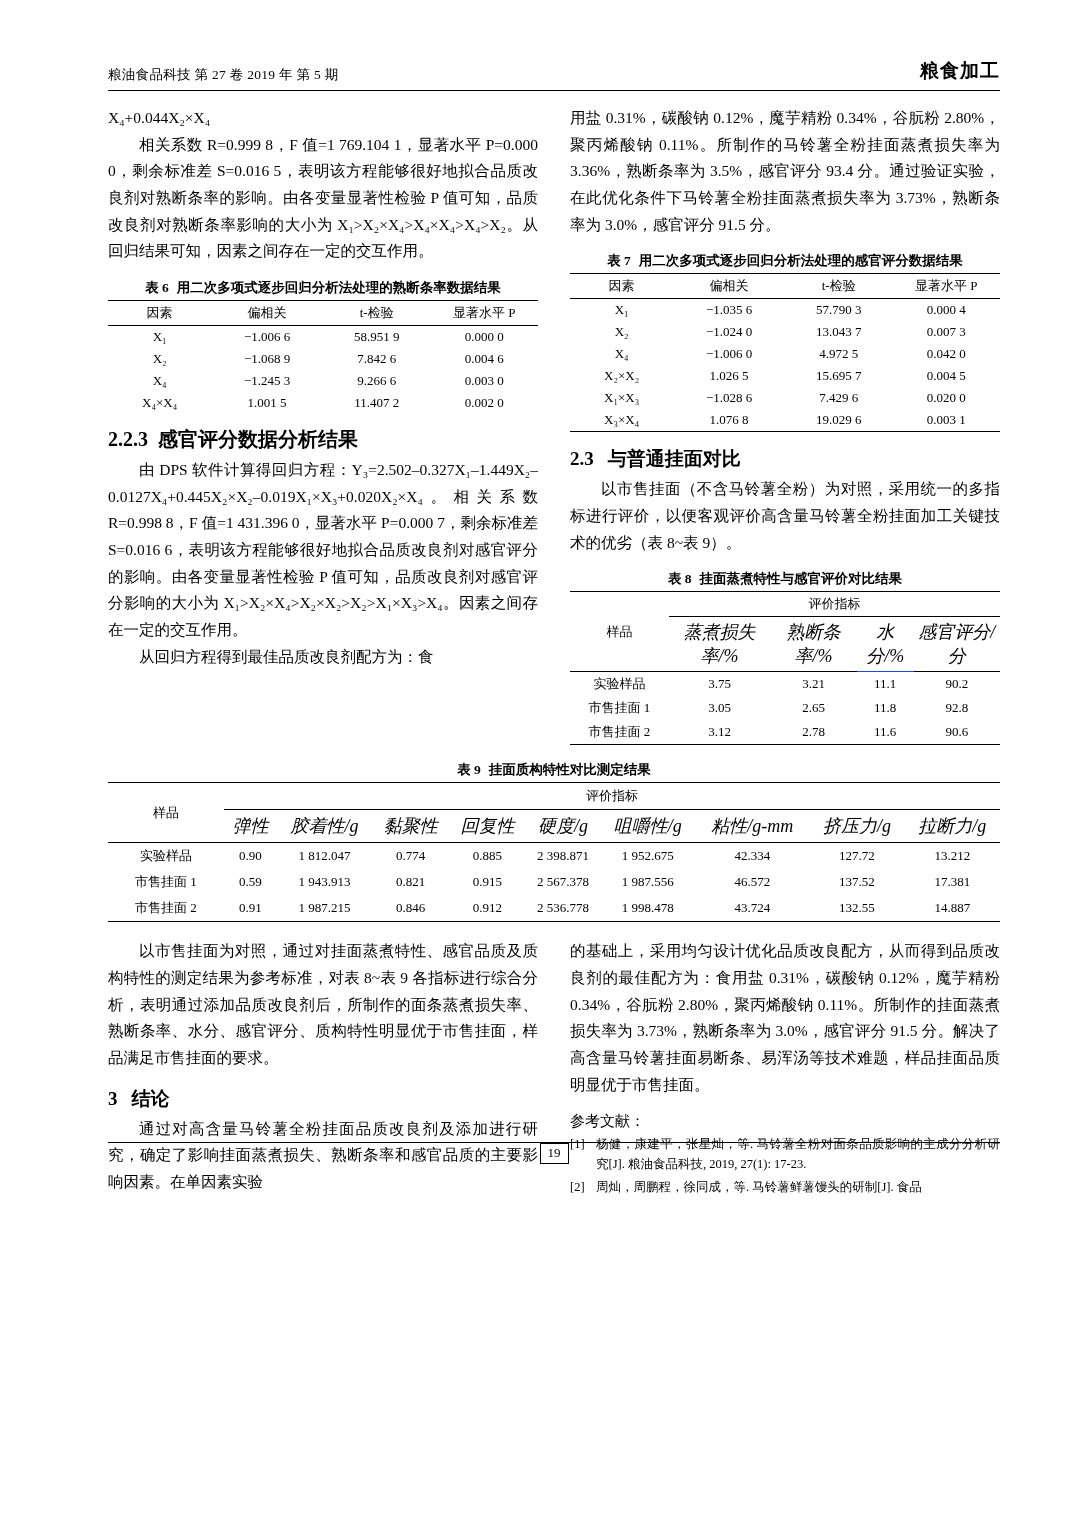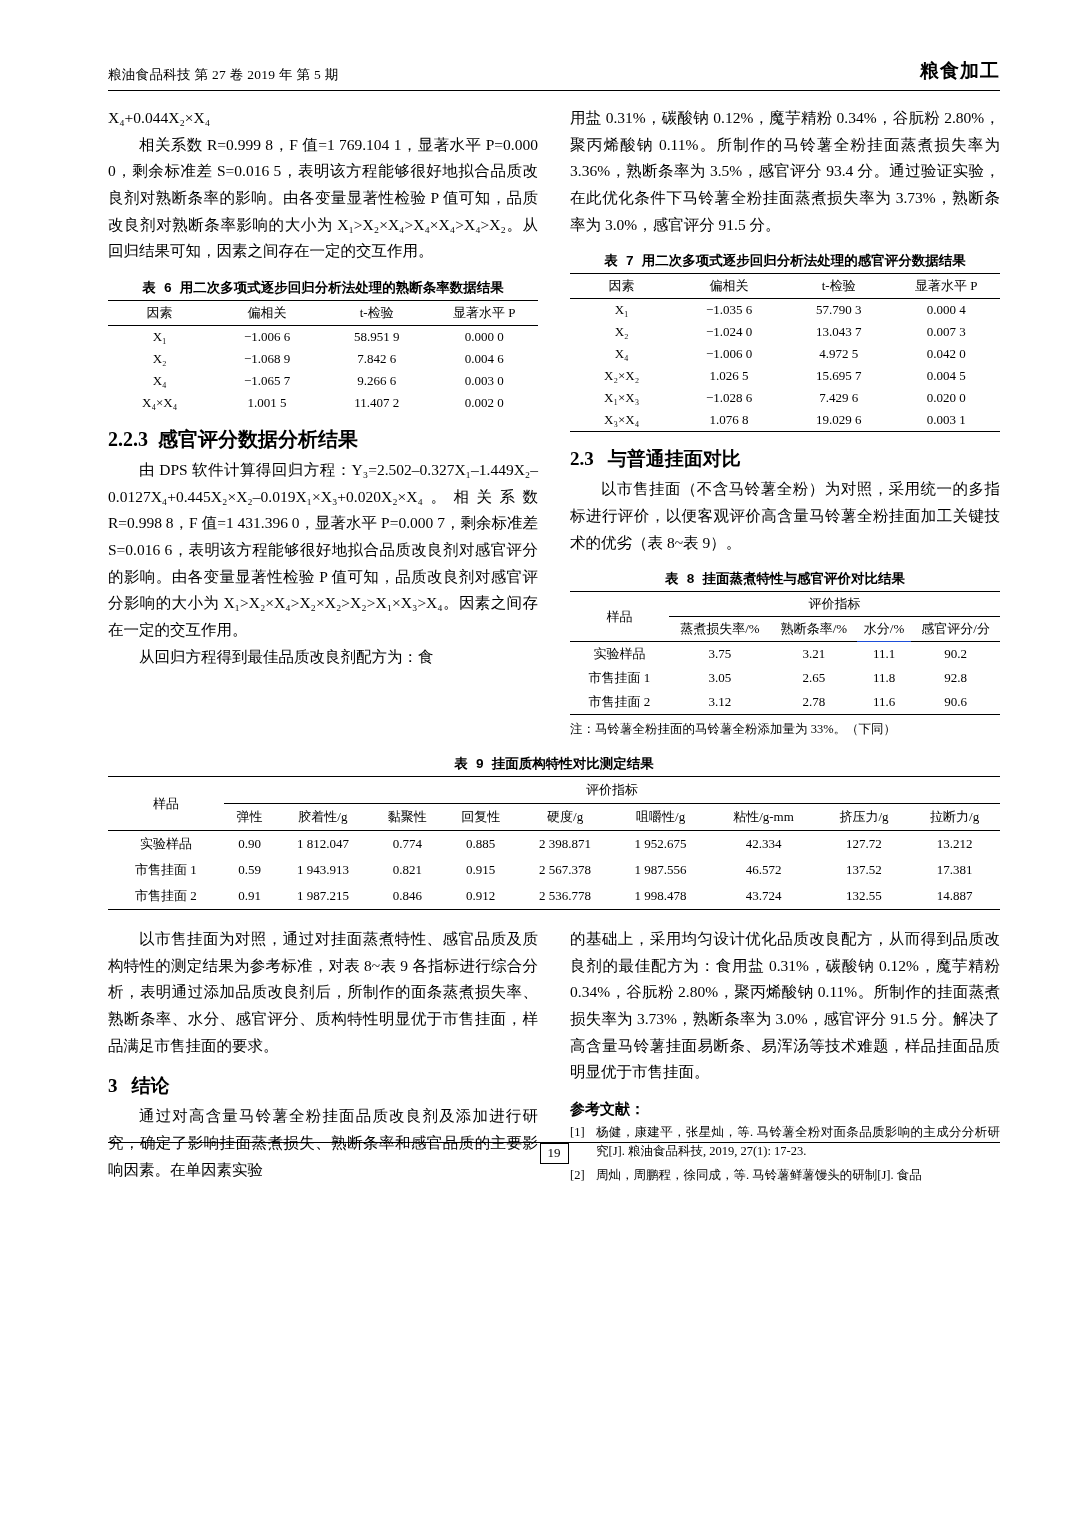--- a/index.html
+++ b/index.html
@@ -45,41 +45,41 @@
   h2.sec {
     font-size:19px; font-weight:bold; margin:14px 0 4px 0;
   }
   h2.sec .num { margin-right:14px; }
 
   
   .tbl-cap {
     font-size:13.5px; font-weight:bold; text-align:center;
     margin:14px 0 3px 0;
   }
-  .tbl-cap .tn { margin-right:8px;font-family:Liberation Mono, monospace; }
+  .tbl-cap .tn { margin-right:8px; }
   table {
     border-collapse:collapse;
     width:100%;
     font-size:13px;
     text-align:center;
   }
   table td, table th { padding:3px 2px; font-weight:normal; }
   .rule-top { border-top:1.4px solid #000; }
   .rule-bot { border-bottom:1.4px solid #000; }
   .note { font-size:12.5px; margin-top:5px; line-height:1.5; }
 
   
   .fullwide { margin-top:16px; }
   .fullwide table { font-size:13px; }
   .fullwide td, .fullwide th { padding:4px 2px; }
 
-  .subhdr td { font-size:13px; }
-
-  
-  .ref-title { font-size:15px; font-weight:bold; margin:14px 0 4px 0; }
+  .subhdr td { font-size:18px;font-style:italic; }
+
+  
+  .ref-title { font-size:15px; font-weight:normal; margin:14px 0 4px 0; }
   .ref {
     display:flex; font-size:12.5px; line-height:1.55; margin-bottom:4px;
   }
   .ref .no { width:26px; flex:none; }
   .ref .body { flex:1; text-align:justify; }
 
   
   .footer {
     position:absolute;
     left:96px; right:96px; bottom:42px;
@@ -130,21 +130,21 @@
             <td>0.000 0</td>
           </tr>
           <tr>
             <td>X₂</td>
             <td>−1.068 9</td>
             <td>7.842 6</td>
             <td>0.004 6</td>
           </tr>
           <tr>
             <td>X₄</td>
-            <td>−1.065 7</td>
+            <td>−1.245 3</td>
             <td>9.266 6</td>
             <td>0.003 0</td>
           </tr>
           <tr>
             <td>X₄×X₄</td>
             <td>1.001 5</td>
             <td>11.407 2</td>
             <td>0.002 0</td>
           </tr>
         </tbody>
@@ -250,21 +250,20 @@
           </tr>
           <tr class="rule-bot">
             <td>市售挂面 2</td>
             <td>3.12</td>
             <td>2.78</td>
             <td>11.6</td>
             <td>90.6</td>
           </tr>
         </tbody>
       </table>
-      <div class="note">注：马铃薯全粉挂面的马铃薯全粉添加量为 33%。（下同）</div>
     </div>
   </div>
 
   <div class="fullwide">
     <div class="tbl-cap">
       <span class="tn">表 9</span><span>挂面质构特性对比测定结果</span>
     </div>
     <table>
       <thead>
         <tr class="rule-top">

